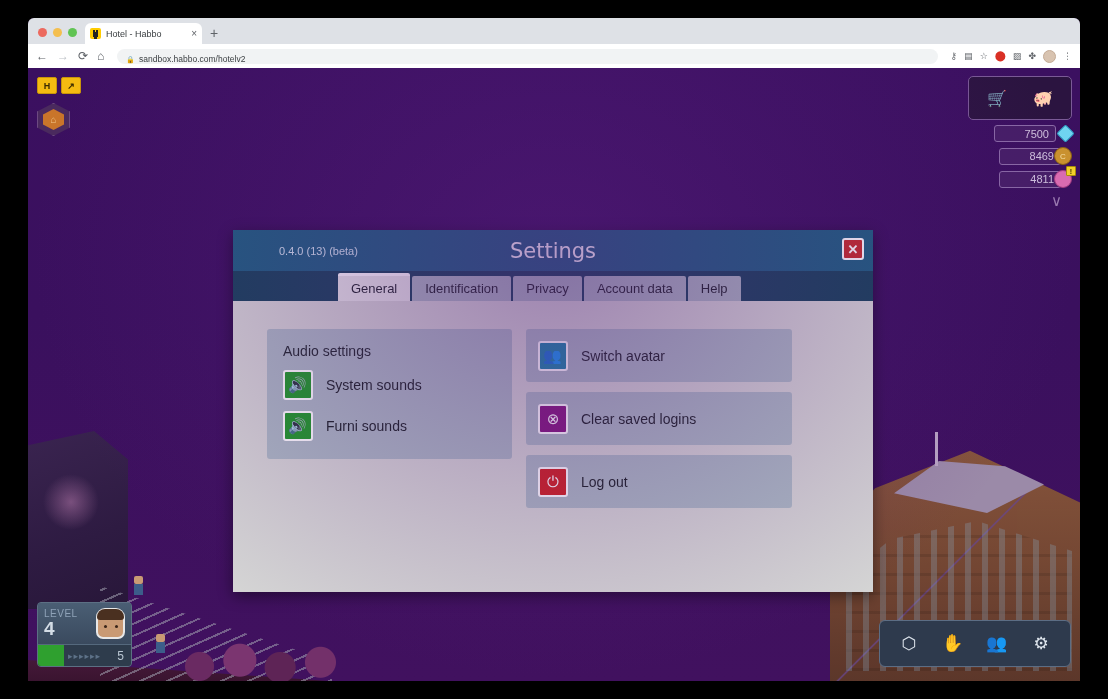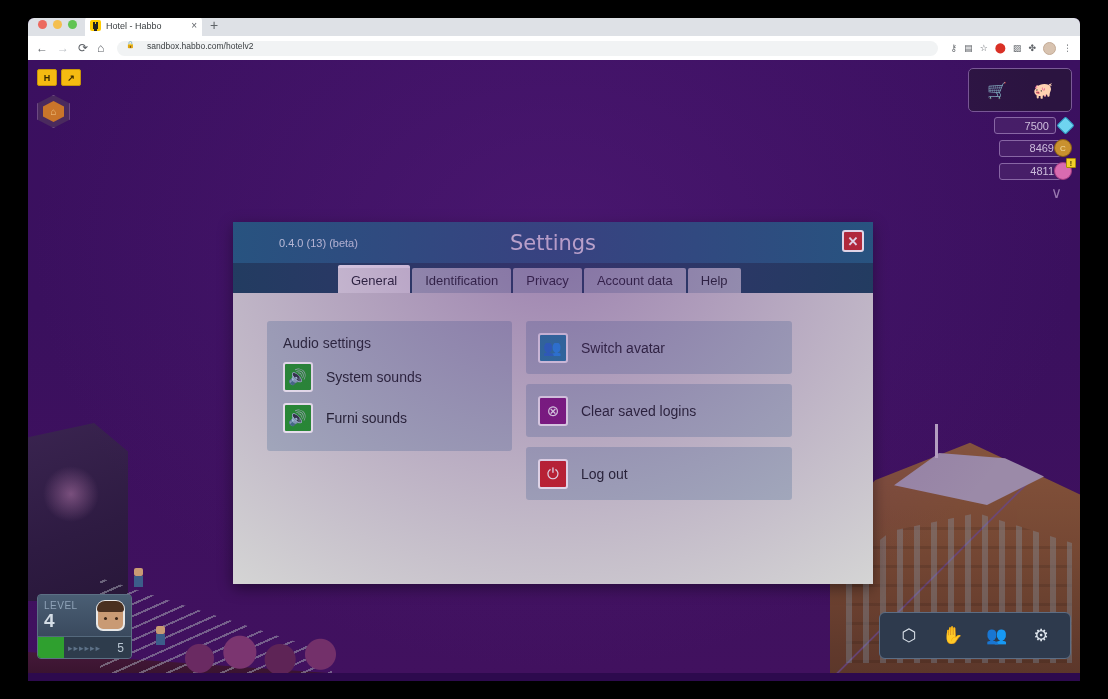--- a/index.html
+++ b/index.html
@@ -12,21 +12,21 @@
   
   #browser-window {
     position: absolute; left: 28px; top: 18px;
     width: 1052px; height: 663px;
     background: #2d0a4e; overflow: hidden;
     border-radius: 6px 6px 0 0;
   }
 
   
   #tab-strip {
-    height: 18px; background: #dee1e6;
+    height: 26px; background: #dee1e6;
     display: flex; align-items: flex-end; padding-left: 6px;
     position: relative;
   }
   .traffic { display: flex; align-items: center; gap: 6px; padding: 0 8px 7px 4px; }
   .dot { width: 9px; height: 9px; border-radius: 50%; }
   .dot.red { background: #ec6a5f; }
   .dot.yellow { background: #f4bf4f; }
   .dot.green { background: #61c454; }
 
   #browser-tab {
@@ -56,21 +56,21 @@
 
   
   #address-bar-row {
     height: 24px; background: #fff;
     display: flex; align-items: center; padding: 0 8px; gap: 9px;
   }
   .nav-btn { font-size: 12px; color: #5f6368; line-height: 1; cursor: pointer; }
   .nav-btn.disabled { color: #bdc1c6; }
   #omnibox {
     flex: 1; height: 15px; background: #f1f3f4; border-radius: 8px;
-    display: flex; align-items: flex-start; gap: 12px; padding: 0 9px;
+    display: flex; align-items: flex-end; gap: 4px; padding: 0 9px;
     font-size: 8.5px; color: #3c4043; margin: 0 4px;
   }
   #lock-icon { font-size: 7px; color: #5f6368; }
   #omnibox-url { white-space: nowrap; }
   #browser-actions { display: flex; align-items: center; gap: 7px; }
   .baction { font-size: 9px; color: #5f6368; line-height: 1; cursor: pointer; }
   .baction.red-ext { color: #d93025; font-size: 10px; }
   .baction.profile {
     width: 13px; height: 13px; border-radius: 50%;
     background: #d8c3b0; border: 1px solid #c4ab96;

